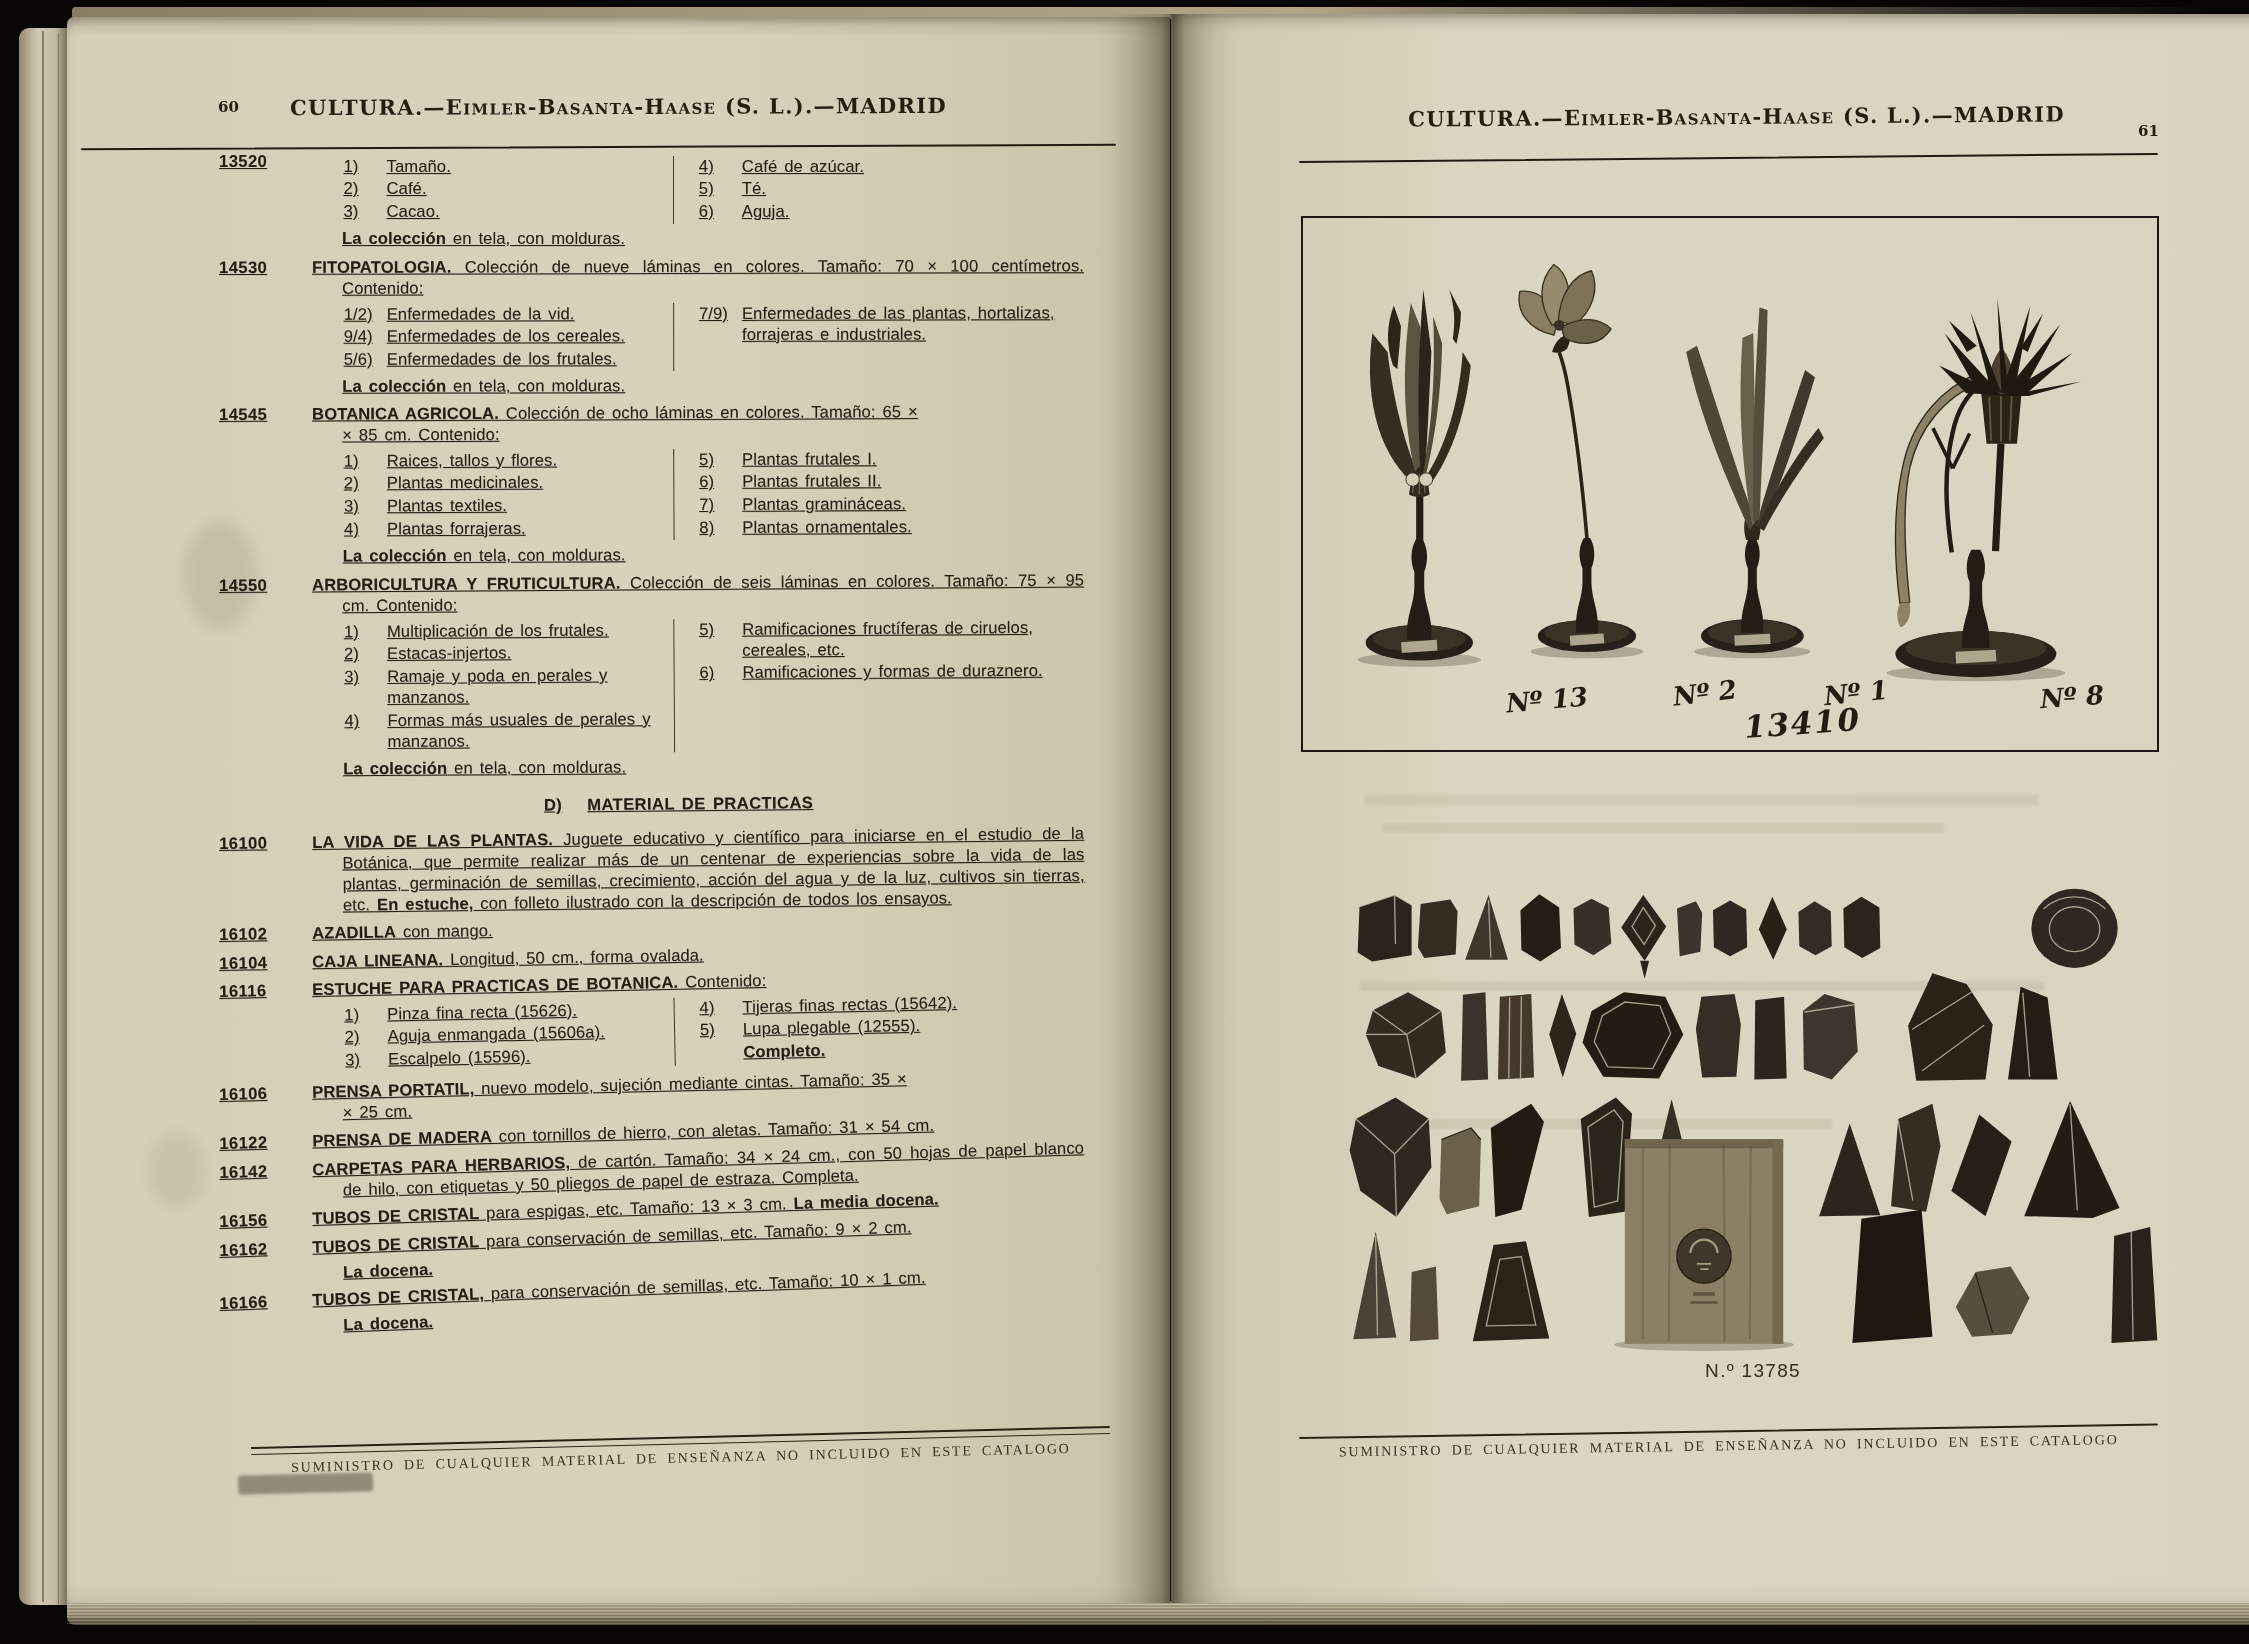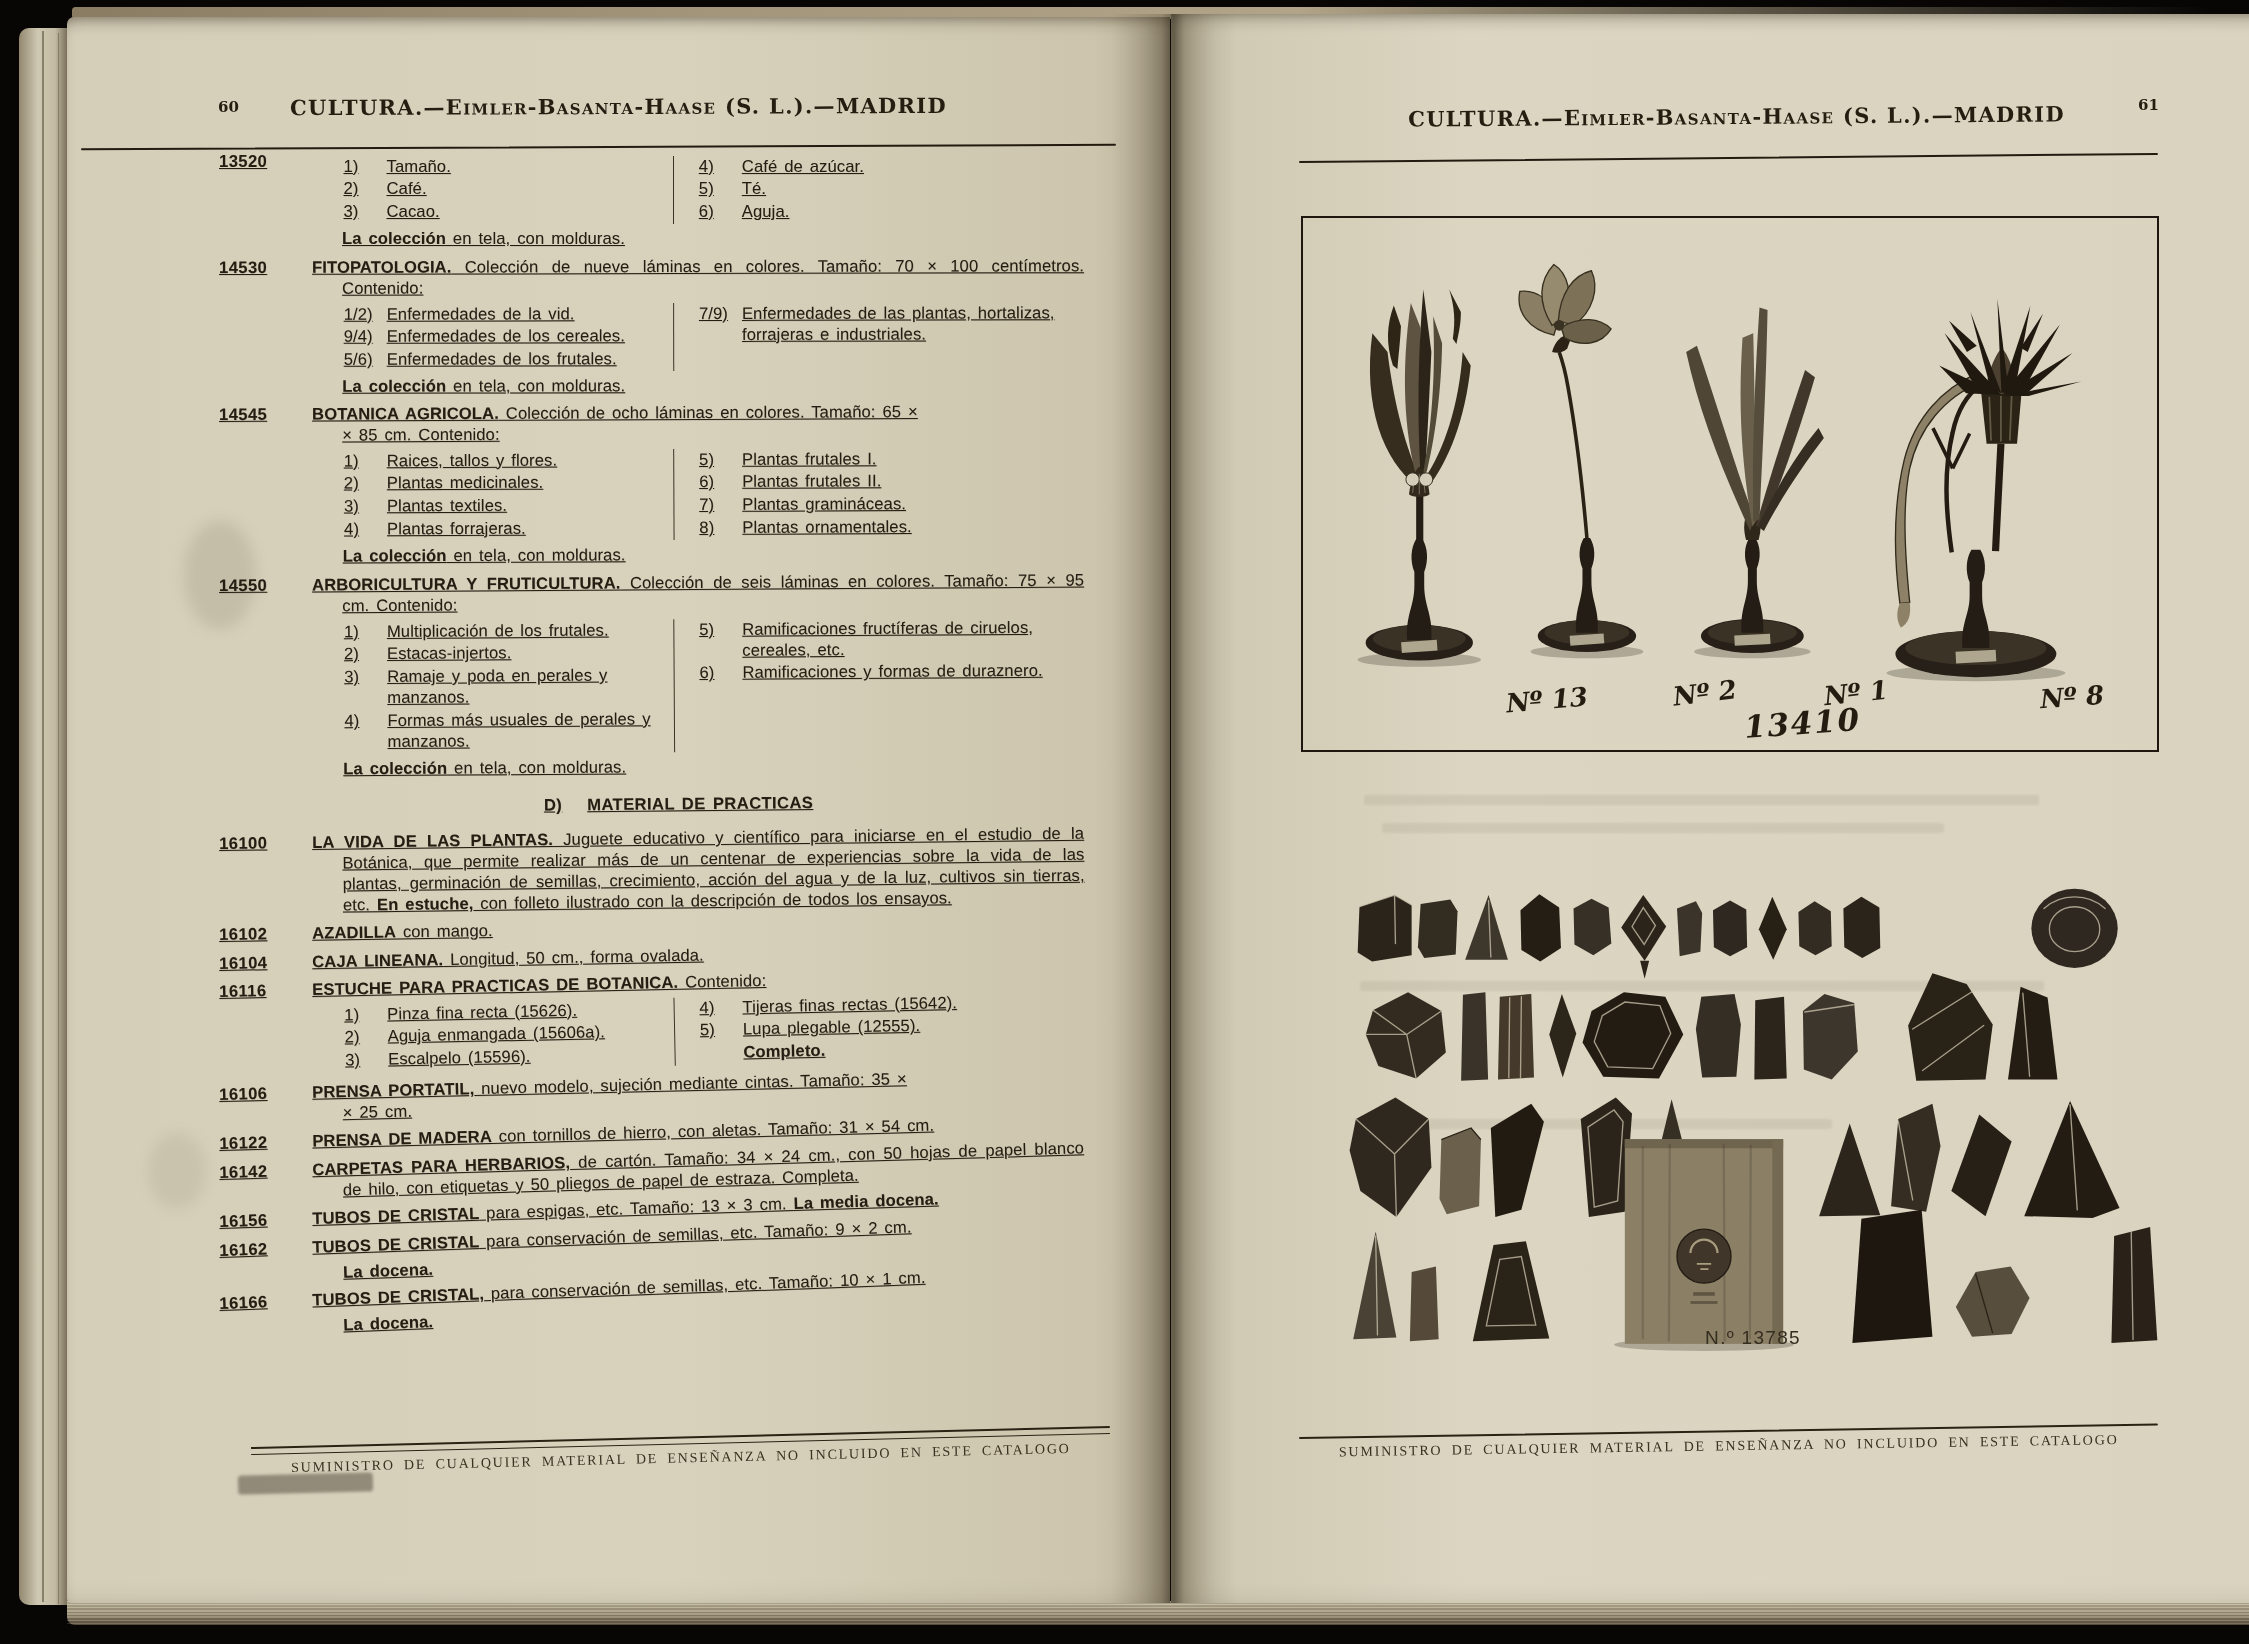--- a/index.html
+++ b/index.html
@@ -59,21 +59,21 @@
   .rule2{height:4.5px;border-top:2.2px solid #2b2214;border-bottom:1.8px solid #2b2214;}
   .rule1{height:2.2px;background:#2b2214;border-radius:1.3px;}
   .blot{position:absolute;width:135px;height:19px;background:rgba(35,26,14,.38);filter:blur(1.8px);border-radius:3.6px;}
   
   .fig-frame{position:absolute;left:130px;top:202px;width:854px;height:532px;border:2.7px solid #1d1710;}
   .script-label{position:absolute;font-family:"DejaVu Serif",serif;font-style:italic;font-weight:700;
     font-size:26px;color:#241c10;white-space:nowrap;}
   .fig-number{position:absolute;font-family:"DejaVu Serif",serif;font-style:italic;font-weight:700;
     font-size:31px;color:#241c10;letter-spacing:1.8px;}
   .fig2{position:absolute;left:157px;top:862px;width:850px;height:477px;}
-  .fig2-caption{position:absolute;left:157px;top:1313px;width:850px;text-align:center;
+  .fig2-caption{position:absolute;left:157px;top:1346px;width:850px;text-align:center;
     font-size:19px;letter-spacing:1.3px;color:#352d20;}
   .ghost{position:absolute;background:#6b5f47;opacity:.10;filter:blur(1.3px);border-radius:2.7px;}
   .stain{position:absolute;border-radius:50%;filter:blur(6.3px);}
   .cl{fill:none;stroke:#cfc7af;stroke-width:3;opacity:.75;stroke-linecap:round;}
 </style>
 </head>
 <body>
 
 <div class="scene">
   <div class="top-edge"></div>
@@ -338,21 +338,21 @@
 
     <div class="footer" style="left:184px;top:1430px;width:859px;transform:rotate(-1.4deg);">
       <div class="rule2"></div>
       <span class="ftext">SUMINISTRO DE CUALQUIER MATERIAL DE ENSEÑANZA NO INCLUIDO EN ESTE CATALOGO</span>
     </div>
     <div class="blot" style="left:171px;top:1457px;transform:rotate(-1.4deg);"></div>
   </div>
 
   <div class="page page-right">
     <div class="hdr-text" style="left:0;right:0;top:90px;text-align:center;transform:rotate(-0.45deg);">CULTURA.—Eimler-Basanta-Haase (S. L.).—MADRID</div>
-    <div class="pagenum" style="left:967px;top:82px;">61</div>
+    <div class="pagenum" style="left:967px;top:108px;">61</div>
     <div class="hrule" style="left:128px;top:143px;width:859px;transform:rotate(-0.55deg);"></div>
 
     <div class="ghost" style="left:193px;top:781px;width:675px;height:10.8px;"></div>
     <div class="ghost" style="left:211px;top:809px;width:562px;height:10px;"></div>
     <div class="ghost" style="left:189px;top:967px;width:684px;height:10.8px;"></div>
     <div class="ghost" style="left:234px;top:1105px;width:427px;height:10px;"></div>
 
     <div class="fig-frame">
       <svg width="854" height="532" viewBox="0 0 1900 1190">
 

